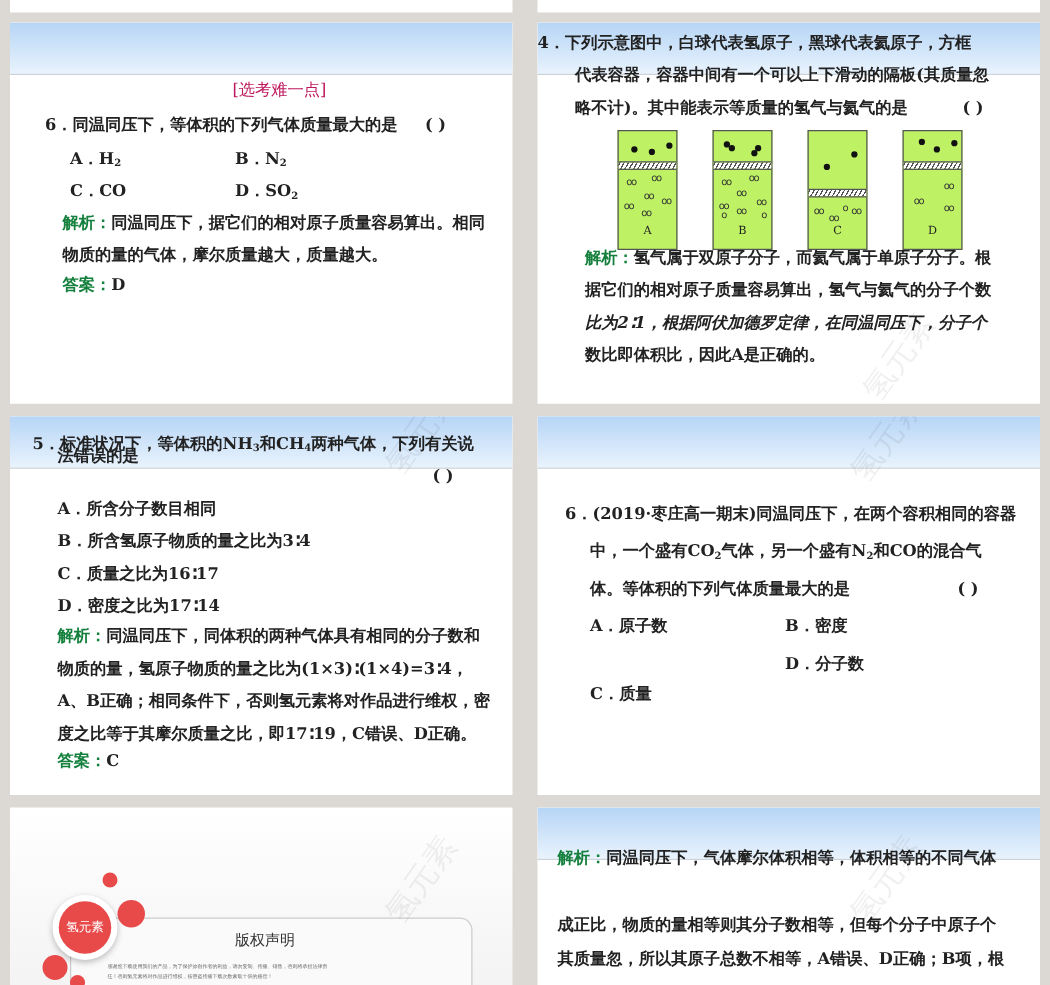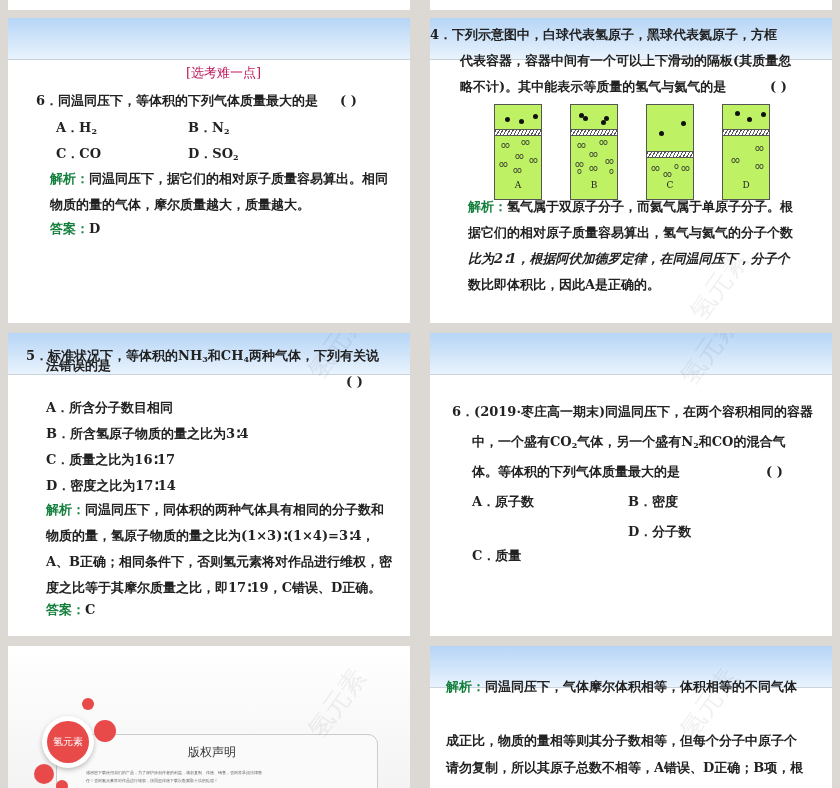--- a/index.html
+++ b/index.html
@@ -154,15 +154,15 @@
   <div style="position:absolute;left:180px;top:98px;font-family:'DejaVu Sans',sans-serif;font-size:12px;color:#333;">版权声明</div>
   <div style="position:absolute;left:78px;top:124px;font-family:'DejaVu Sans',sans-serif;font-size:4px;color:#666;white-space:nowrap;">感谢您下载使用我们的产品，为了保护原创作者的利益，请勿复制、传播、销售，否则将承担法律责</div>
   <div style="position:absolute;left:78px;top:132px;font-family:'DejaVu Sans',sans-serif;font-size:4px;color:#666;white-space:nowrap;">任！否则氢元素将对作品进行维权，按照盗传播下载次数索取十倍的赔偿！</div>
   <div class="wm" style="left:290px;top:40px;">氢元素</div>
 </div>
 
 <div class="slide" style="left:430px;top:646px;width:402px;height:150px;">
   <div class="band"></div>
   <div class="txt" style="left:16px;top:28px;"><span class="red">解析：</span><span class="b">同温同压下，气体摩尔体积相等，体积相等的不同气体</span></div>
   <div class="txt b" style="left:16px;top:82px;">成正比，物质的量相等则其分子数相等，但每个分子中原子个</div>
-  <div class="txt b" style="left:16px;top:109px;">请勿复制，所以其原子总数不相等，A错误、D正确；B项，根</div>
+  <div class="txt b" style="left:16px;top:109px;">其质量忽，所以其原子总数不相等，A错误、D正确；B项，根</div>
   <div class="wm" style="left:240px;top:40px;">氢元素</div>
 </div>
 
 </body></html>

